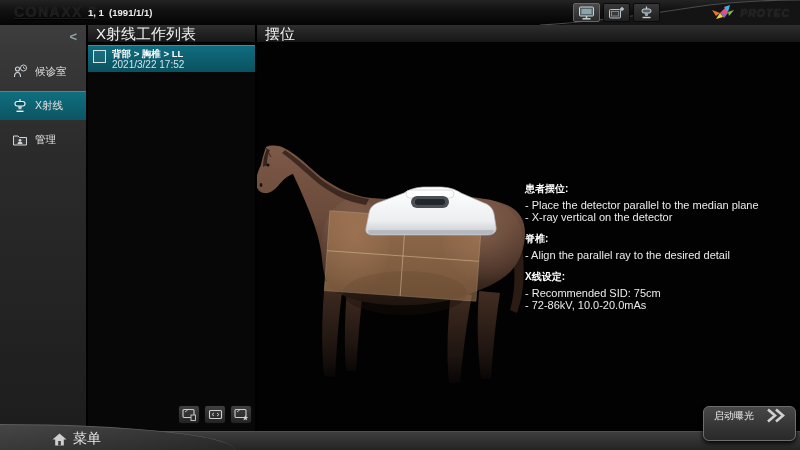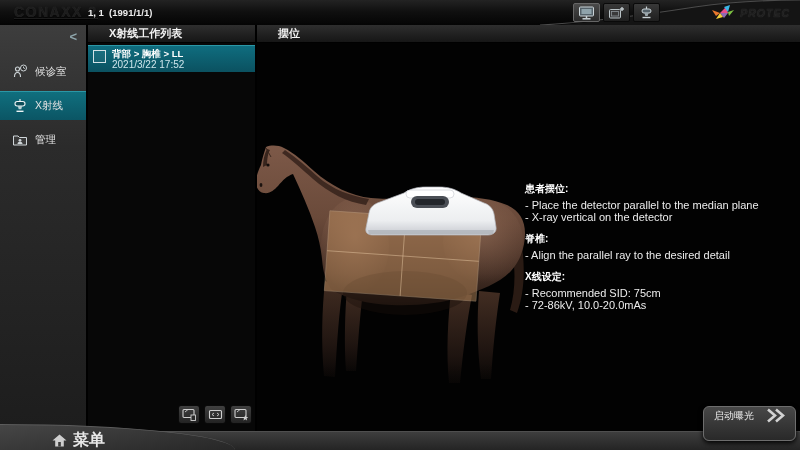--- a/index.html
+++ b/index.html
@@ -32,23 +32,23 @@
   .collapse{position:absolute;right:9px;top:5px;font-size:13px;font-weight:bold;
             color:#8fa6ac;cursor:pointer;line-height:13px;}
   .side-items{position:absolute;left:0;top:32px;width:100%;}
   .side-item{height:29px;display:flex;align-items:center;gap:7px;padding-left:12px;
              font-size:10.5px;color:#e2e2e2;cursor:pointer;margin-bottom:5px;}
   .side-item.selected{background:linear-gradient(180deg,#10707f 0%,#0b5564 100%);
                       box-shadow:inset 0 1px 0 #2b97a6;}
   .side-icon{flex:0 0 auto;display:flex;}
 
   
-  .panel-header{height:17px;line-height:17px;font-size:11px;font-weight:bold;
+  .panel-header{height:17px;line-height:17px;font-size:15px;font-weight:normal;
                 background:linear-gradient(180deg,#2e2e2e,#161616);
-                border-bottom:1px solid #000;padding-left:21px;color:#f2f2f2;}
+                border-bottom:1px solid #000;padding-left:8px;color:#f2f2f2;}
 
   
   .worklist{position:absolute;left:88px;top:25px;width:169px;height:406px;box-sizing:border-box;
             background:#070707;border-right:2px solid #000;}
   .wl-item{margin-top:2px;height:27px;box-sizing:border-box;display:flex;gap:6px;
            padding:3px 5px;cursor:pointer;
            background:linear-gradient(180deg,#0f6e80 0%,#0b5160 100%);
            box-shadow:inset 0 1px 0 #2b97a6;}
   .wl-check{width:11px;height:11px;margin-top:2px;border:1px solid #d5e2e6;
             background:rgba(255,255,255,0.05);flex:0 0 auto;}
@@ -70,21 +70,21 @@
 
   
   .bottom-bar{position:absolute;left:0;top:431px;width:800px;height:19px;
               background:linear-gradient(180deg,#3e3e3e,#242424);
               border-top:1px solid #4f4f4f;box-sizing:border-box;}
   .menu-tab{position:absolute;left:0;top:424px;width:235px;height:26px;box-sizing:border-box;
             background:linear-gradient(172deg,#464646,#272727);
             border-top:1px solid #5d5d5d;border-top-right-radius:235px 26px;}
   .menu-button{position:absolute;left:52px;top:5px;display:flex;align-items:center;gap:6px;
                cursor:pointer;}
-  .menu-label{font-size:16px;font-weight:bold;color:#e8e8e8;}
+  .menu-label{font-size:14px;font-weight:normal;color:#e8e8e8;}
   .expose-btn{position:absolute;left:703px;top:406px;width:93px;height:35px;box-sizing:border-box;
               background:linear-gradient(180deg,#474747,#292929);
               border:1px solid #6d6d6d;border-radius:6px;box-shadow:0 2px 5px #000;
               display:flex;align-items:center;justify-content:space-between;
               padding:0 8px 16px 10px;cursor:pointer;z-index:10;}
   .expose-label{font-size:10px;color:#ececec;}
 </style>
 </head>
 <body>
 

